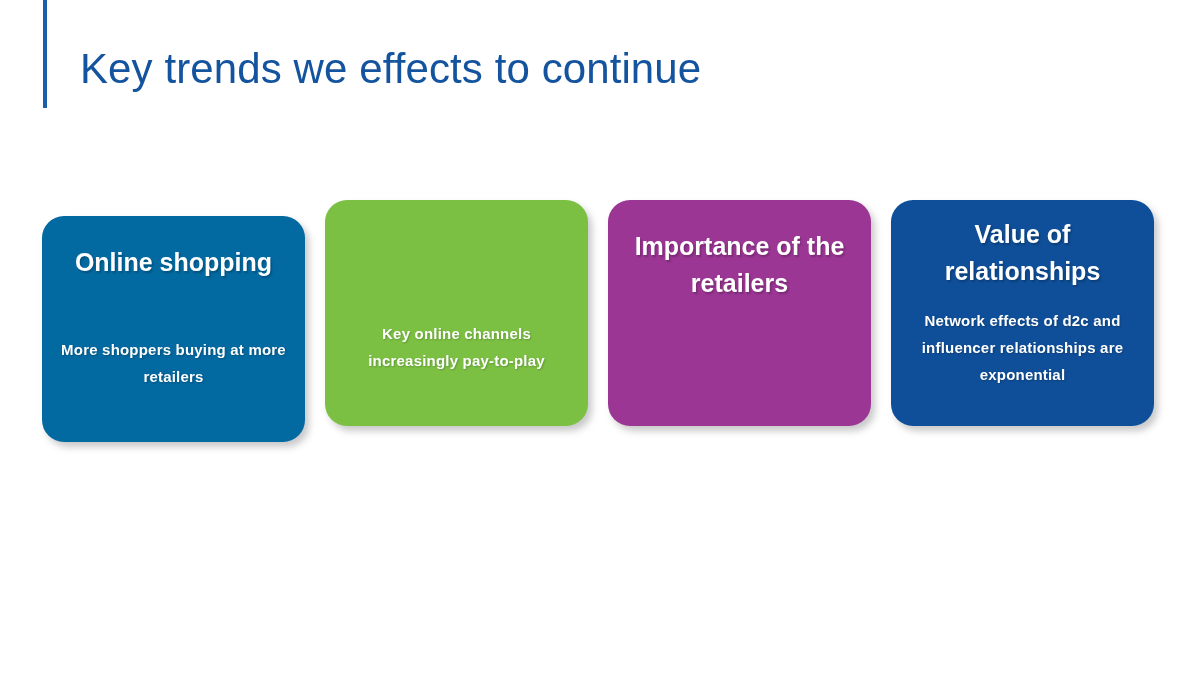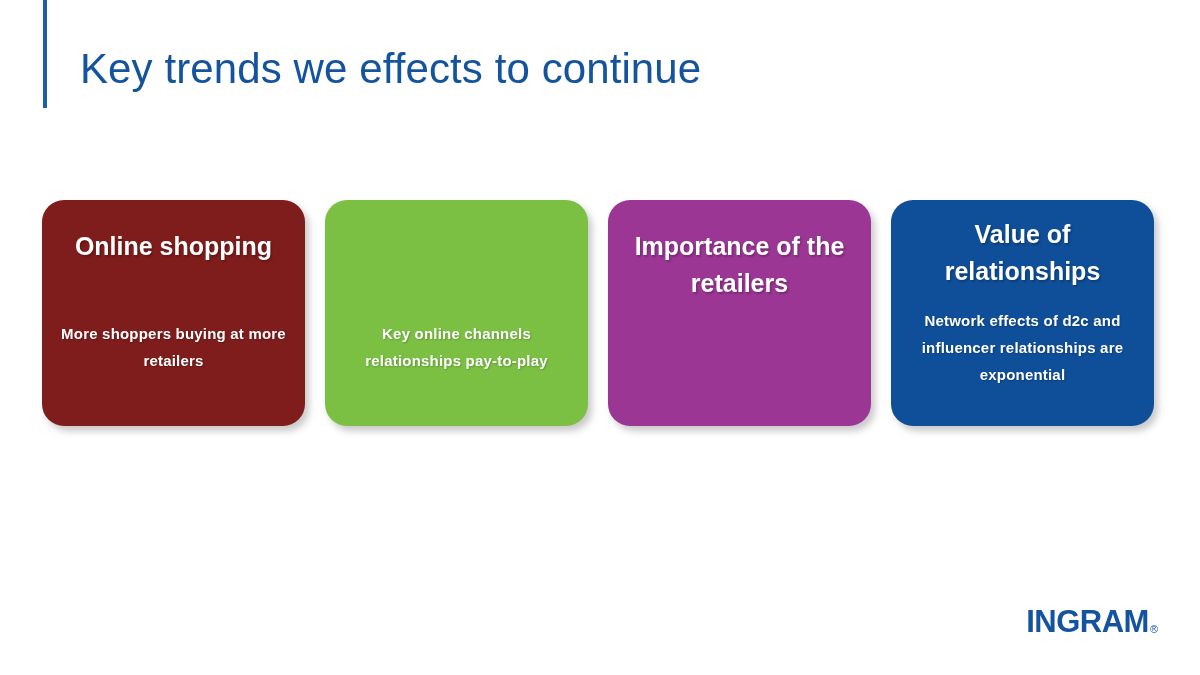--- a/index.html
+++ b/index.html
@@ -120,38 +120,34 @@
 </head>
 <body>
 
 <div class="slide" style="background: rgb(255, 255, 255);">
 
   <div class="title-accent-bar" style="background: rgb(26, 95, 168);"></div>
   <div class="slide-title" style="color: rgb(20, 84, 159);">Key trends we effects to continue</div>
 
   <div class="card-row">
 
-    <div class="card" style="background: #7f1d1d;">
+    <div class="card" style="background: #0369a1; margin-top: 16px;">
       <div class="card-title">Online shopping</div>
       <div class="card-subtitle">More shoppers buying at more retailers</div>
     </div>
 
     <div class="card" style="background: rgb(123, 192, 67);">
-      <div class="card-subtitle">Key online channels relationships pay-to-play</div>
+      <div class="card-subtitle">Key online channels increasingly pay-to-play</div>
     </div>
 
     <div class="card" style="background: rgb(155, 54, 148);">
       <div class="card-title">Importance of the retailers</div>
     </div>
 
     <div class="card tight-top three-line" style="background: rgb(15, 79, 153); justify-content: space-between;">
       <div class="card-title">Value of relationships</div>
       <div class="card-subtitle">Network effects of d2c and influencer relationships are exponential</div>
     </div>
 
   </div>
 
-  <div class="logo" style="color: rgb(20, 84, 159);">
-    <span class="logo-word">INGRAM</span>
-    <span class="logo-mark">®</span>
-  </div>
 
 </div>
 
 </body></html>

